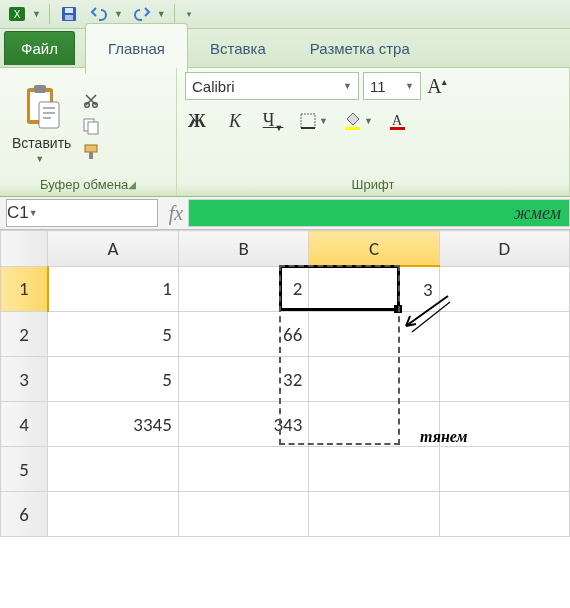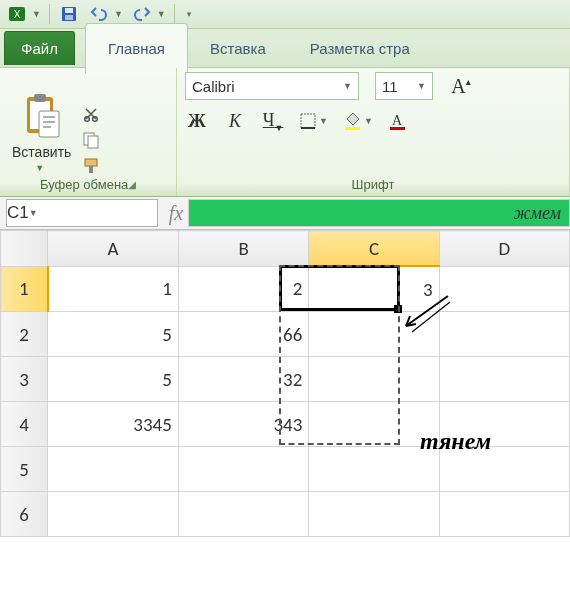--- a/index.html
+++ b/index.html
@@ -9,29 +9,29 @@
 .qat-sep{width:1px;height:20px;background:#aecb91}
 .qat-arrow{font-size:9px;color:#5a7a4a;margin-left:-4px}
 
 .tabs-bar{height:38px;background:linear-gradient(#e2efdc,#d6e8cd);display:flex;align-items:center;padding-left:4px;border-bottom:1px solid #b8cf9e}
 .file-tab{background:linear-gradient(#3b8f3a,#2e7a2d);color:#fff;padding:8px 16px;border-radius:3px 3px 0 0;font-size:15px;margin-right:10px;border:1px solid #2b6a2a;border-bottom:none}
 .tab{padding:16px 22px;font-size:15px;color:#3b5a7a;cursor:pointer}
 .tab.active{background:#f5faf2;border:1px solid #b8cf9e;border-bottom:1px solid #f5faf2;border-radius:4px 4px 0 0;margin-bottom:-1px}
 
 .ribbon{height:128px;background:linear-gradient(#f5faf2,#ecf5e5 90%,#d4e5c8);border-bottom:1px solid #9bbf7e;display:flex}
 .group{border-right:1px solid #c5dcb0;display:flex;flex-direction:column;padding:4px 8px 2px}
-.group-body{flex:1;display:flex;align-items:flex-end;gap:6px}
+.group-body{flex:1;display:flex;align-items:center;gap:6px}
 .group-label{text-align:center;font-size:13px;color:#4a6a3a;padding:2px 0;display:flex;justify-content:center;align-items:center;}
 .group-label .launcher{font-size:10px;color:#6a8a5a}
 .big-btn{display:flex;flex-direction:column;align-items:center;gap:3px;padding:2px 4px}
 .big-btn .lbl{font-size:14px;color:#333}
 .mini-btns{display:flex;flex-direction:column;gap:8px;padding-top:4px}
 .mini-btn{width:20px;height:18px;display:flex;align-items:center;justify-content:center}
 
-.font-row{display:flex;align-items:center;gap:16px;margin-bottom:10px}
+.font-row{display:flex;align-items:center;gap:4px;margin-bottom:10px}
 .font-combo{border:1px solid #abc4a0;background:#fff;height:26px;display:flex;align-items:center;padding:0 6px;font-size:15px;min-width:160px;justify-content:space-between}
 .size-combo{min-width:44px}
 .combo-arrow{font-size:9px;color:#666}
 .font-tools{display:flex;align-items:center;gap:14px}
 .ftool{font-family:"Times New Roman",serif;font-size:18px;color:#333;width:24px;text-align:center}
 .ftool.bold{font-weight:bold}
 .ftool.italic{font-style:italic}
 .ftool.underline{text-decoration:underline}
 .ftool small{font-size:9px;vertical-align:sub}
 .border-ic,.fill-ic,.color-ic{display:inline-flex;align-items:center;gap:2px}
@@ -49,21 +49,21 @@
 .grid th.colh{width:118px}
 .grid .corner{background:#eee}
 .grid th.colh.sel{background:linear-gradient(#ffe79c,#ffd767);border-bottom:2px solid #e8a200}
 .grid th.rowh.sel{background:linear-gradient(90deg,#ffe79c,#ffd767);border-right:2px solid #e8a200}
 .grid td.empty{color:transparent}
 
 .sel-box{position:absolute;border:3px solid #000;pointer-events:none;box-sizing:border-box}
 .sel-box::after{content:"";position:absolute;right:-5px;bottom:-5px;width:8px;height:8px;background:#000}
 .marquee{position:absolute;border:2px dashed #555;pointer-events:none;box-sizing:border-box}
 
-.anno{position:absolute;font-family:"Times New Roman",serif;font-style:italic;font-weight:bold;font-size:24px;color:#000;pointer-events:none}
+.anno{position:absolute;font-family:"Times New Roman",serif;font-style:italic;font-weight:bold;font-size:16px;color:#000;pointer-events:none}
 .arrow-anno{position:absolute;pointer-events:none}
 
 svg{display:block}
 </style>
 </head>
 <body>
 
 <div class="qat">
   <div class="qat-btn">
     <svg width="18" height="18">

